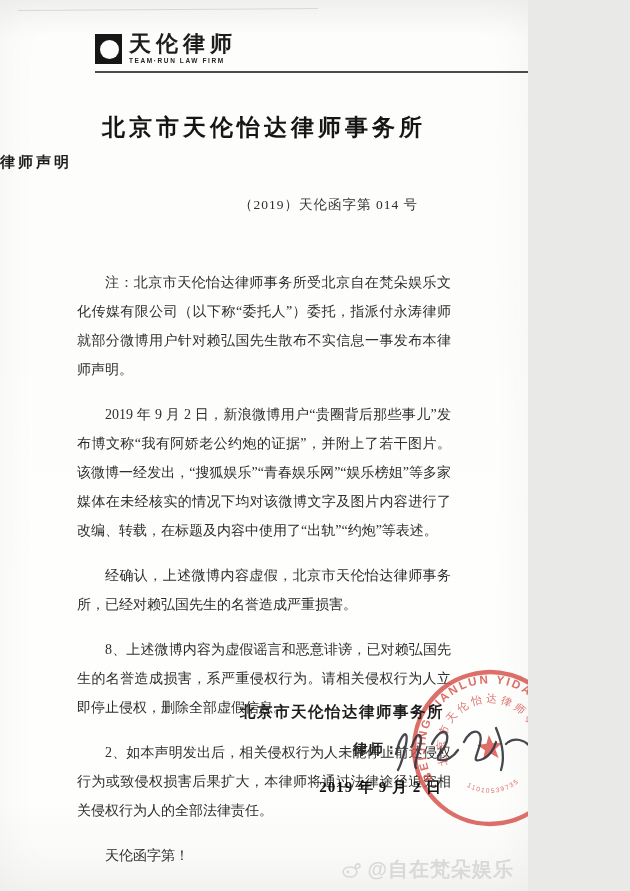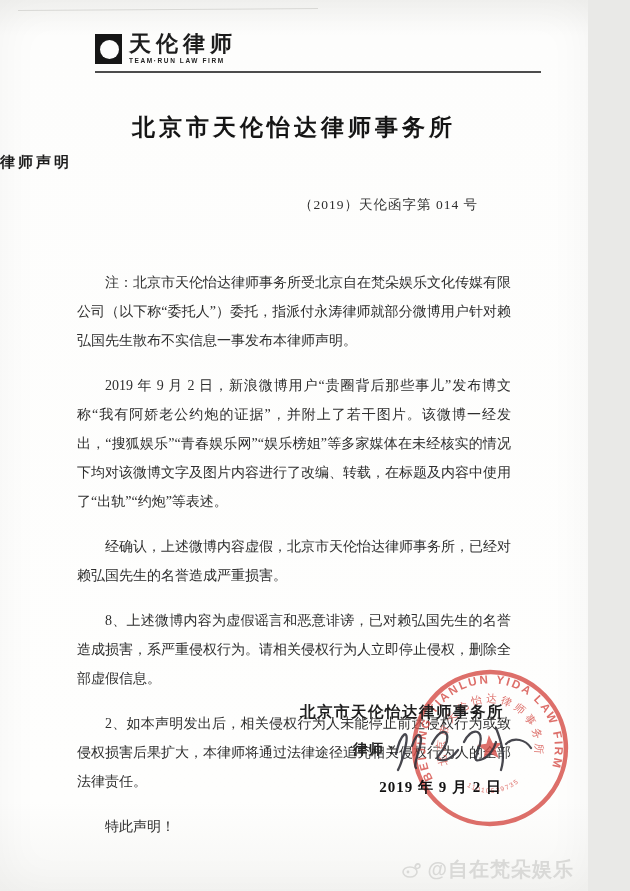--- a/index.html
+++ b/index.html
@@ -3,21 +3,21 @@
 <meta charset="utf-8">
 <style>
   html,body{margin:0;padding:0;}
   body{
     width:630px;height:891px;
     background:#e9e9e7;
     font-family:"Liberation Serif","DejaVu Serif",serif;
   }
   .page{
     position:relative;
-    width:588px;height:891px;
+    width:528px;height:891px;
     background:linear-gradient(180deg,#f4f4f2 0%,#fdfdfc 4%,#fefefd 90%,#f6f6f4 100%);
     box-shadow:inset 0 0 46px rgba(0,0,0,0.045);
     overflow:hidden;
     color:#2b2b2b;
   }
   .crease{
     position:absolute;left:18px;top:9px;width:300px;height:1px;
     background:#d8d8d5;transform:rotate(-0.4deg);
   }
   
@@ -107,21 +107,21 @@
   <h1 class="doc-title">北京市天伦怡达律师事务所</h1>
   <h2 class="doc-subtitle">律师声明</h2>
   <div class="doc-number">（2019）天伦函字第 014 号</div>
 
   <div class="body-text">
     <p>注：北京市天伦怡达律师事务所受北京自在梵朵娱乐文化传媒有限公司（以下称“委托人”）委托，指派付永涛律师就部分微博用户针对赖弘国先生散布不实信息一事发布本律师声明。</p>
     <p>2019 年 9 月 2 日，新浪微博用户“贵圈背后那些事儿”发布博文称“我有阿娇老公约炮的证据”，并附上了若干图片。该微博一经发出，“搜狐娱乐”“青春娱乐网”“娱乐榜姐”等多家媒体在未经核实的情况下均对该微博文字及图片内容进行了改编、转载，在标题及内容中使用了“出轨”“约炮”等表述。</p>
     <p>经确认，上述微博内容虚假，北京市天伦怡达律师事务所，已经对赖弘国先生的名誉造成严重损害。</p>
     <p>8、上述微博内容为虚假谣言和恶意诽谤，已对赖弘国先生的名誉造成损害，系严重侵权行为。请相关侵权行为人立即停止侵权，删除全部虚假信息。</p>
     <p>2、如本声明发出后，相关侵权行为人未能停止前述侵权行为或致侵权损害后果扩大，本律师将通过法律途径追究相关侵权行为人的全部法律责任。</p>
-    <p class="closing-note">特此声明！</p>
+    <p class="closing-note">天伦函字第！</p>
   </div>
 
   <div class="firm-line">北京市天伦怡达律师事务所</div>
   <div class="lawyer-line">律师：</div>
 
   <svg class="signature-svg" width="150" height="62" viewBox="0 0 150 62">
     <g fill="none" stroke="#34343c" stroke-width="2.3" stroke-linecap="round" opacity="0.9">
       <path d="M8,40 C13,18 21,14 18,30 C16,42 12,52 10,56"></path>
       <path d="M24,32 C30,14 36,20 31,36 C28,46 26,52 28,54"></path>
       <path d="M44,30 C54,10 64,18 57,32 C52,42 46,44 52,46 C58,48 66,42 70,36"></path>

